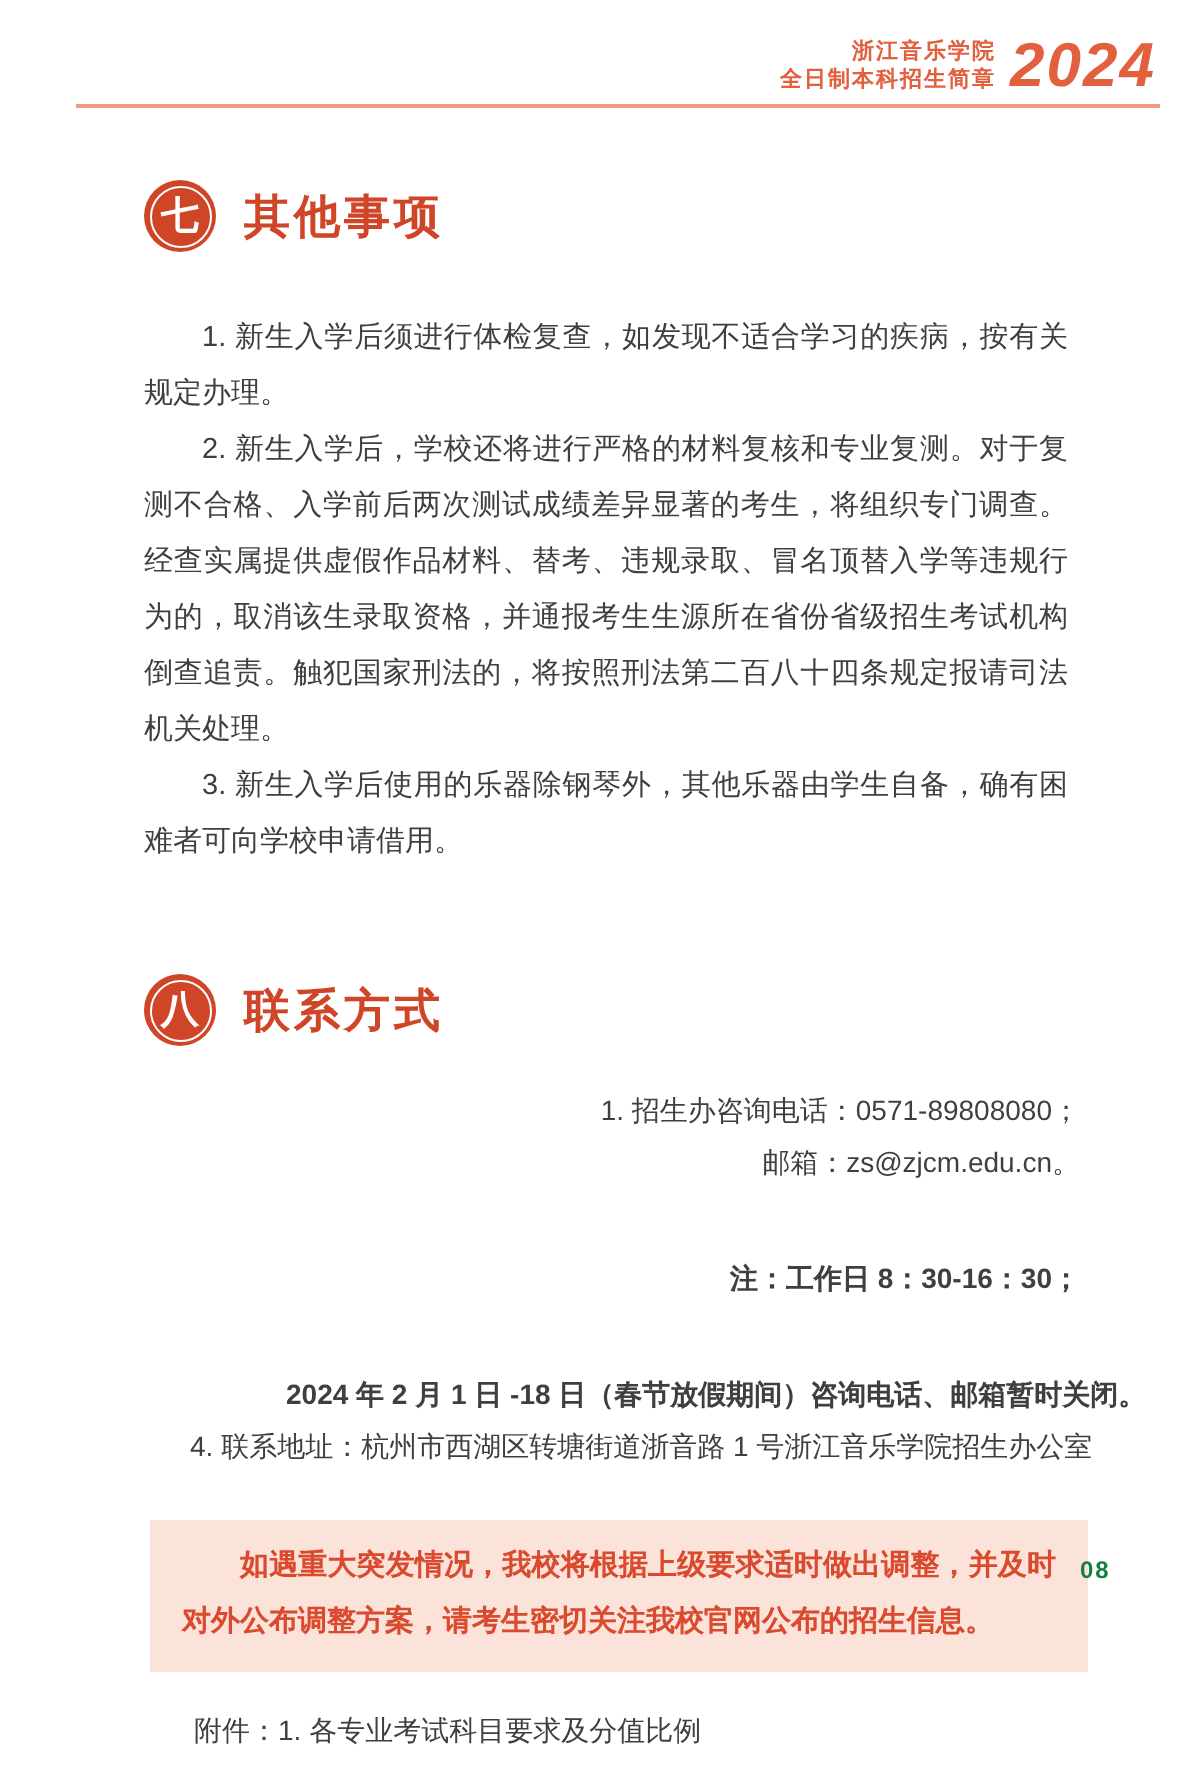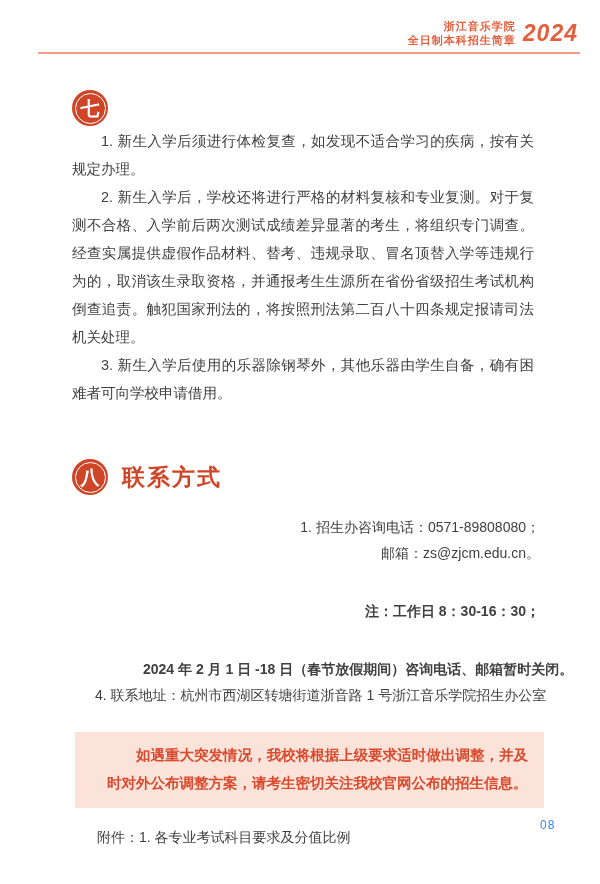--- a/index.html
+++ b/index.html
@@ -16,21 +16,21 @@
   .masthead{
     display:flex;justify-content:flex-end;align-items:center;
     padding:18px 22px 0 0;
   }
   .masthead .org{
     text-align:right;
     font-size:11px;line-height:14px;font-weight:bold;
     color:#e2603e;letter-spacing:1px;
   }
   .masthead .year{
-    font-size:23px;line-height:30px;font-weight:bold;
+    font-size:31px;line-height:30px;font-weight:bold;
     color:#e2603e;margin-left:7px;letter-spacing:1px;
     font-style:italic;
   }
   .rule{height:2px;background:#f29a82;margin:4px 20px 0 38px;}
   
   .sec-head{display:flex;align-items:center;margin:36px 0 0 72px;}
   .sec-badge{
     position:relative;width:36px;height:36px;border-radius:50%;
     background:#cf4527;display:flex;align-items:center;justify-content:center;
     flex:0 0 36px;
@@ -38,68 +38,69 @@
   .sec-badge::before{
     content:"";position:absolute;inset:2.5px;border:1.5px solid #ffffff;
     border-radius:50%;
   }
   .sec-badge span{color:#ffffff;font-size:19px;font-weight:bold;line-height:1;}
   .sec-title{
     margin:0 0 0 14px;font-size:23px;font-weight:bold;color:#cf4527;
     letter-spacing:2px;
   }
   
-  .paras{margin:1px 66px 0 72px;}
+  .paras{margin:29px 66px 0 72px;}
   .paras p{
     margin:0;font-size:14.5px;line-height:28px;text-align:justify;
     text-indent:2em;color:#3f3f3f;
   }
   
   .contact{margin:19px 60px 0 95px;font-size:14px;line-height:26px;text-align:right;}
   .contact .line{white-space:nowrap;}
   .contact .ind1{margin-left:18px;}
   .contact .ind2{margin-left:48px;}
   .contact .bold{font-weight:bold;margin-top:32px;}
   
   .notice{
     margin:24px 56px 0 75px;
     background:#fbe3d9;
-    padding:9px 16px 11px 32px;
+    padding:9px 16px 11px 16px;
     box-sizing:border-box;
   }
   .notice p{
     margin:0;font-size:14.5px;line-height:28px;font-weight:bold;
     color:#d94a2e;text-indent:2em;text-align:justify;
   }
   
   .attachments{margin:16px 0 0 97px;font-size:14px;line-height:26px;}
   
   .page-num{
-    position:absolute;left:540px;top:818px;
-    font-size:12px;font-weight:normal;color:#3b82f6;letter-spacing:1px;
+    position:absolute;left:540px;top:778px;
+    font-size:12px;font-weight:bold;color:#15803d;letter-spacing:1px;
   }
 </style>
 </head>
 <body>
 
 <div class="page">
 
   <div class="masthead">
     <div class="org">
       <div>浙江音乐学院</div>
       <div>全日制本科招生简章</div>
     </div>
     <div class="year">2024</div>
   </div>
   <div class="rule"></div>
 
   <div class="sec-head">
     <div class="sec-badge">
       <span>七</span>
     </div>
+    <h2 class="sec-title">其他事项</h2>
   </div>
   <div class="paras">
     <p>1. 新生入学后须进行体检复查，如发现不适合学习的疾病，按有关规定办理。</p>
     <p>2. 新生入学后，学校还将进行严格的材料复核和专业复测。对于复测不合格、入学前后两次测试成绩差异显著的考生，将组织专门调查。经查实属提供虚假作品材料、替考、违规录取、冒名顶替入学等违规行为的，取消该生录取资格，并通报考生生源所在省份省级招生考试机构倒查追责。触犯国家刑法的，将按照刑法第二百八十四条规定报请司法机关处理。</p>
     <p>3. 新生入学后使用的乐器除钢琴外，其他乐器由学生自备，确有困难者可向学校申请借用。</p>
   </div>
 
   <div class="sec-head" style="margin-top:52px;">
     <div class="sec-badge">
       <span>八</span>

